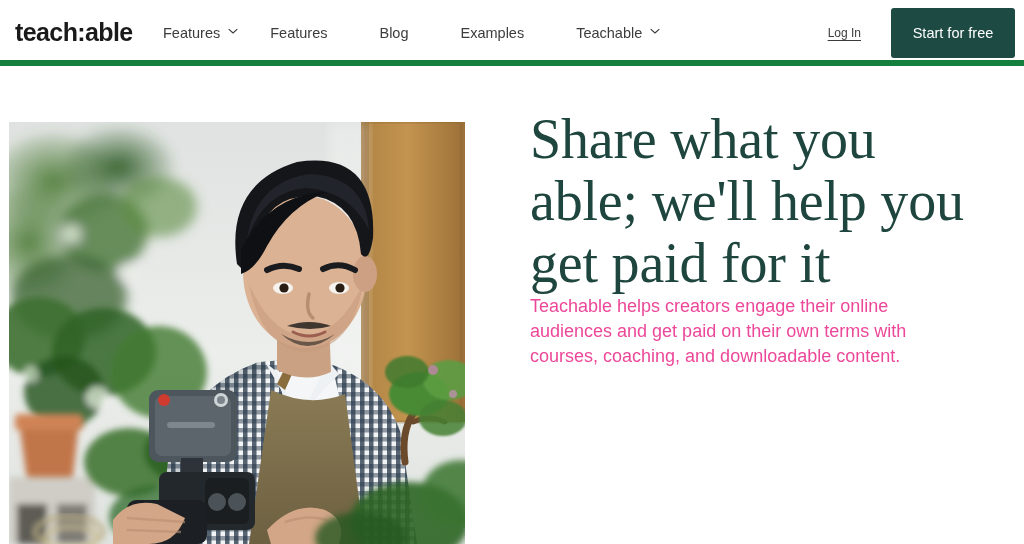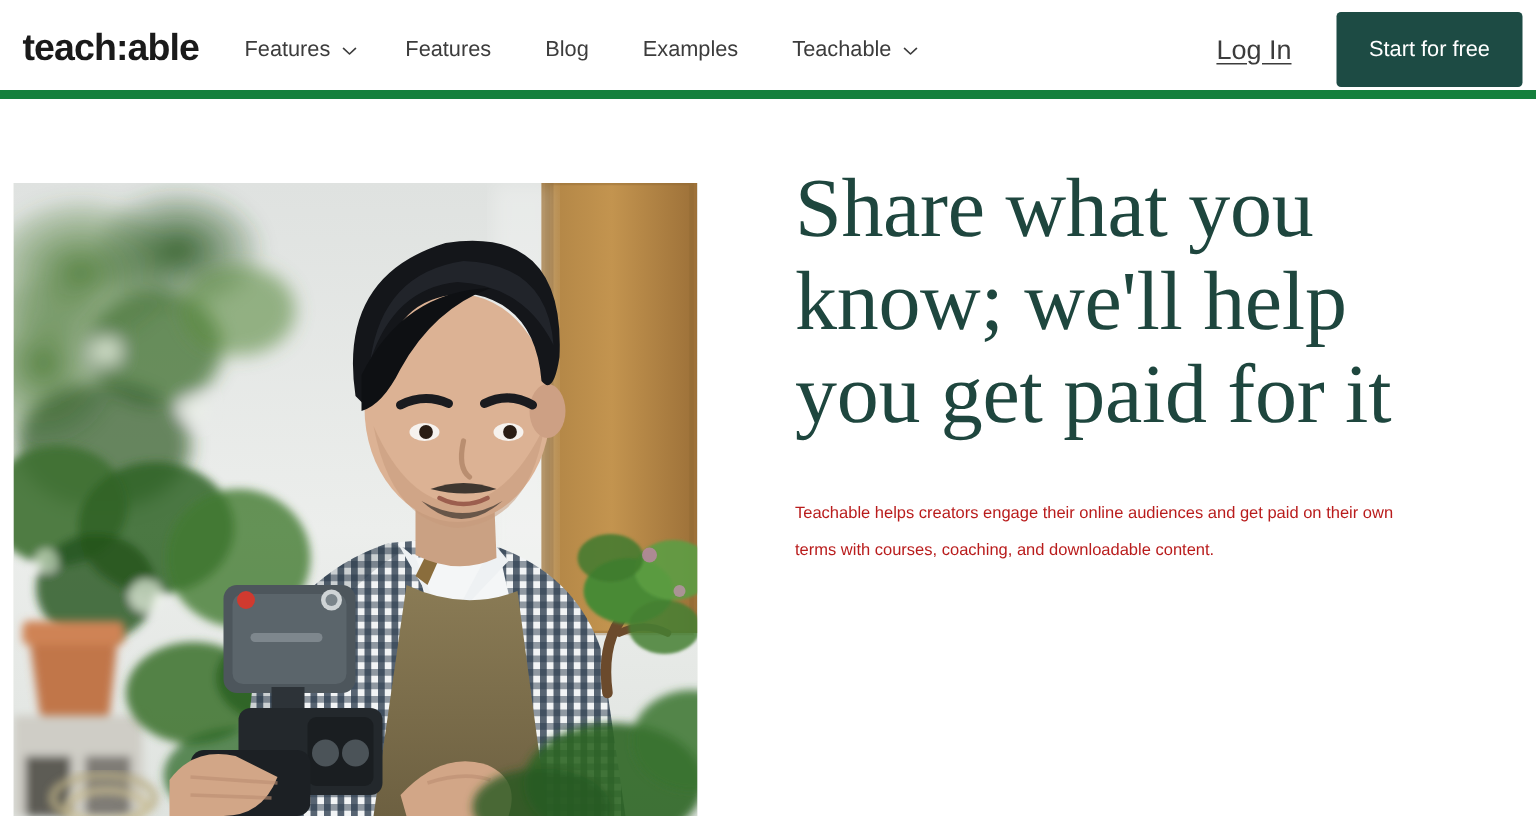--- a/index.html
+++ b/index.html
@@ -40,29 +40,29 @@
     position: absolute;
     left: 163px;
     top: 0;
     height: 66px;
     display: flex;
     align-items: center;
   }
 
   .nav-item {
     display: flex;
-    align-items: center;
+    align-items: flex-start;
     gap: 8px;
     font-size: 14.5px;
     color: #3c3c3c;
     cursor: pointer;
     white-space: nowrap;
   }
 
-  .nav-item + .nav-item { margin-left: 36px; }
+  .nav-item + .nav-item { margin-left: 52px; }
   .nav-item.wide + .nav-item { margin-left: 32px; }
 
   .chev {
     width: 10px;
     height: 10px;
     display: inline-block;
     position: relative;
     top: 1px;
   }
   .chev svg { display: block; }
@@ -70,21 +70,21 @@
   .nav-right {
     position: absolute;
     right: 0;
     top: 0;
     height: 66px;
     display: flex;
     align-items: center;
   }
 
   .login-link {
-    font-size: 18px;
+    font-size: 12px;
     color: #3c3c3c;
     text-decoration: underline;
     text-underline-offset: 3px;
     cursor: pointer;
     white-space: nowrap;
     margin-right: 30px;
   }
 
   .cta-button {
     background: #1d4b44;
@@ -130,24 +130,23 @@
   .headline {
     font-family: "Liberation Serif", "DejaVu Serif", serif;
     font-size: 56px;
     line-height: 62px;
     color: #1e463e;
     font-weight: 400;
     letter-spacing: -0.2px;
   }
 
   .subcopy {
-    margin-top: 36px;
-    font-size: 11px;
+    font-size: 18px;
     line-height: 25px;
-    color: #b91c1c;
+    color: #ec4899;
     width: 425px;
   }
 </style>
 </head>
 <body>
 
 <div class="navbar">
 
   <div class="logo">teach:able</div>
 
@@ -366,17 +365,17 @@
         <ellipse cx="400" cy="400" rx="60" ry="40" fill="#2f6526" opacity="0.9"></ellipse>
         <ellipse cx="452" cy="372" rx="40" ry="34" fill="#3b7430" opacity="0.85"></ellipse>
         <ellipse cx="352" cy="416" rx="46" ry="26" fill="#28591f" opacity="0.8"></ellipse>
       </g>
 
       <rect x="0" y="0" width="456" height="422" fill="none"></rect>
     </svg>
   </div>
 
   <div class="hero-copy">
-    <h1 class="headline">Share what you know; we'll help you get paid for it</h1>
+    <h1 class="headline">Share what you able; we'll help you get paid for it</h1>
     <p class="subcopy">Teachable helps creators engage their online audiences and get paid on their own terms with courses, coaching, and downloadable content.</p>
   </div>
 
 </div>
 
 </body></html>

